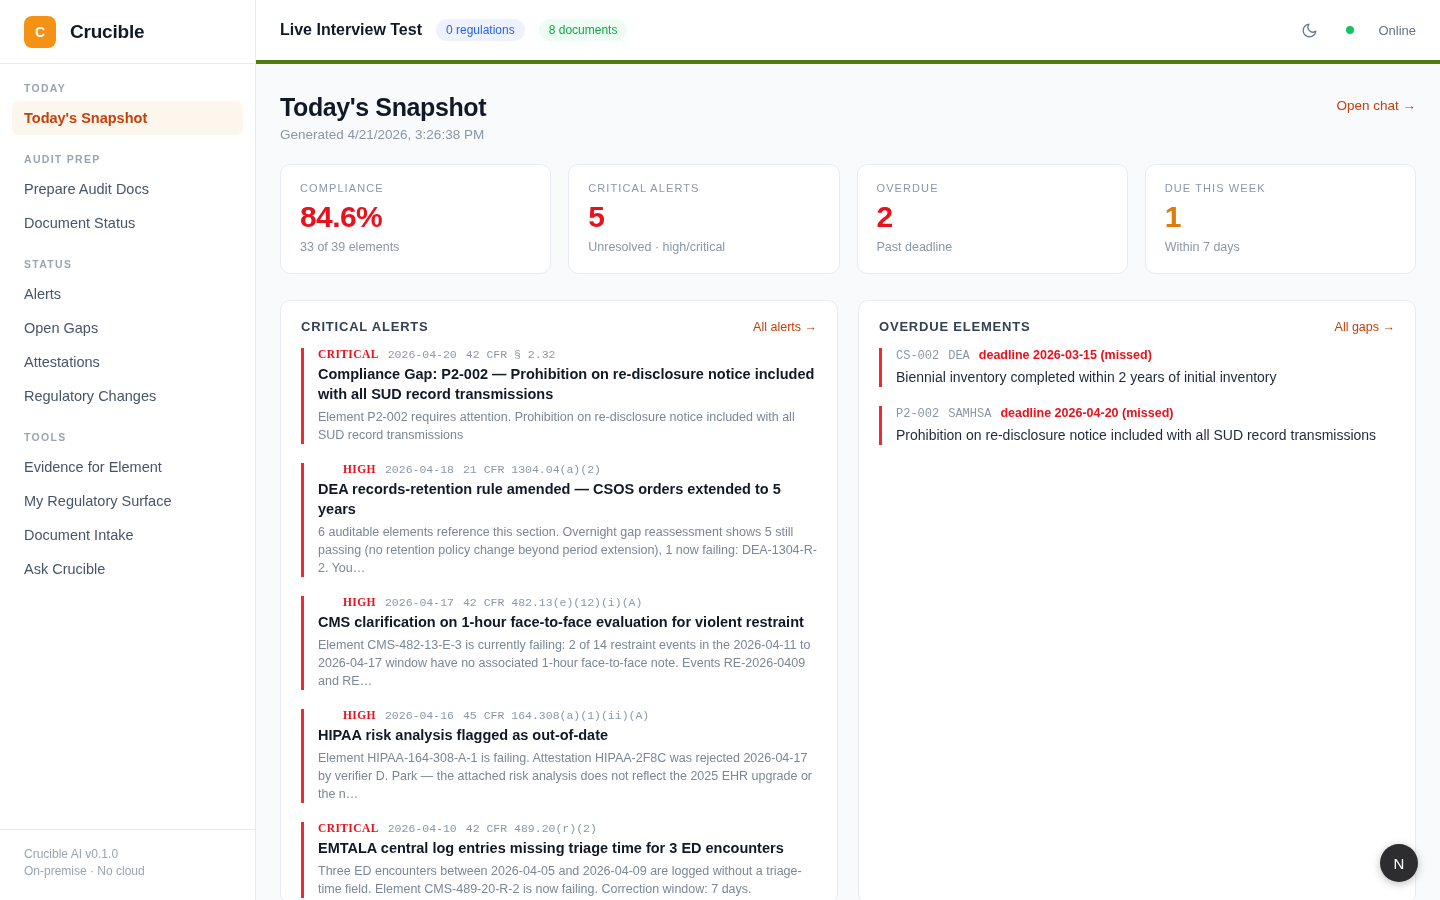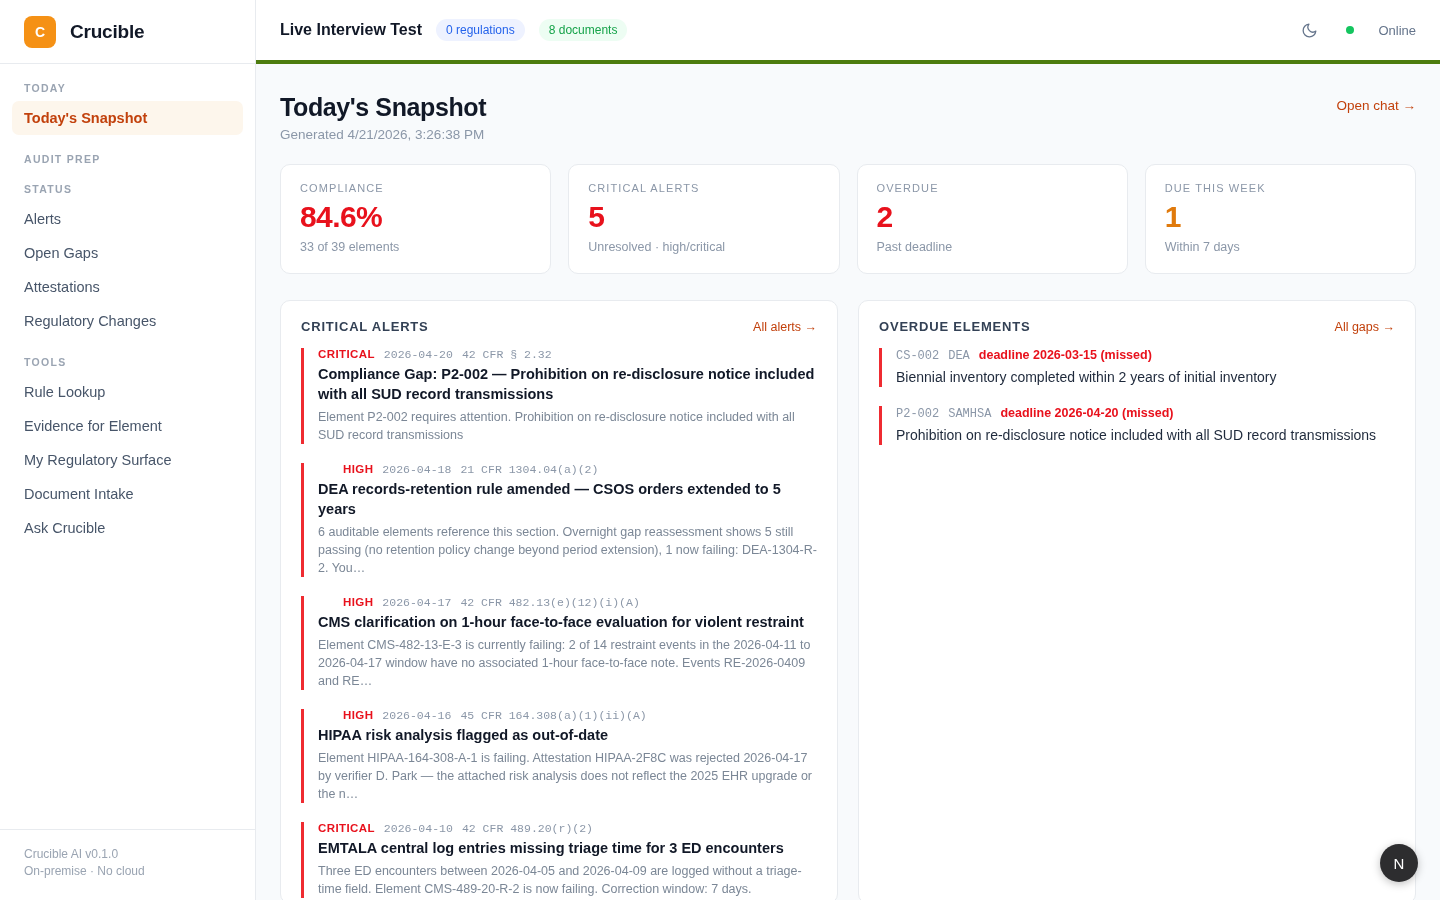--- a/index.html
+++ b/index.html
@@ -306,20 +306,21 @@
     display: flex;
     align-items: baseline;
     gap: 9px;
     margin-bottom: 3px;
     flex-wrap: wrap;
   }
   .sev {
     font-size: 11.5px;
     font-weight: 700;
     letter-spacing: 0.4px;
+    font-family: Liberation Serif, serif;
   }
   .sev-critical { color: #e8111c; }
   .sev-high     { color: #e8111c; padding-left: 25px; }
 
   .alert-date {
     font-family: "Liberation Mono", monospace;
     font-size: 11.5px;
     color: #8b97a8;
   }
   .alert-cite {
@@ -412,33 +413,34 @@
 
     <nav class="nav">
 
       <div class="nav-group">
         <div class="nav-group-label">TODAY</div>
         <div class="nav-item active">Today's Snapshot</div>
       </div>
 
       <div class="nav-group">
         <div class="nav-group-label">AUDIT PREP</div>
+        <div class="nav-item">Prepare Audit Docs</div>
+        <div class="nav-item">Document Status</div>
       </div>
 
       <div class="nav-group">
         <div class="nav-group-label">STATUS</div>
         <div class="nav-item">Alerts</div>
         <div class="nav-item">Open Gaps</div>
         <div class="nav-item">Attestations</div>
         <div class="nav-item">Regulatory Changes</div>
       </div>
 
       <div class="nav-group">
         <div class="nav-group-label">TOOLS</div>
-        <div class="nav-item">Rule Lookup</div>
         <div class="nav-item">Evidence for Element</div>
         <div class="nav-item">My Regulatory Surface</div>
         <div class="nav-item">Document Intake</div>
         <div class="nav-item">Ask Crucible</div>
       </div>
 
     </nav>
 
     <div class="sidebar-footer">
       <div>Crucible AI v0.1.0</div>

